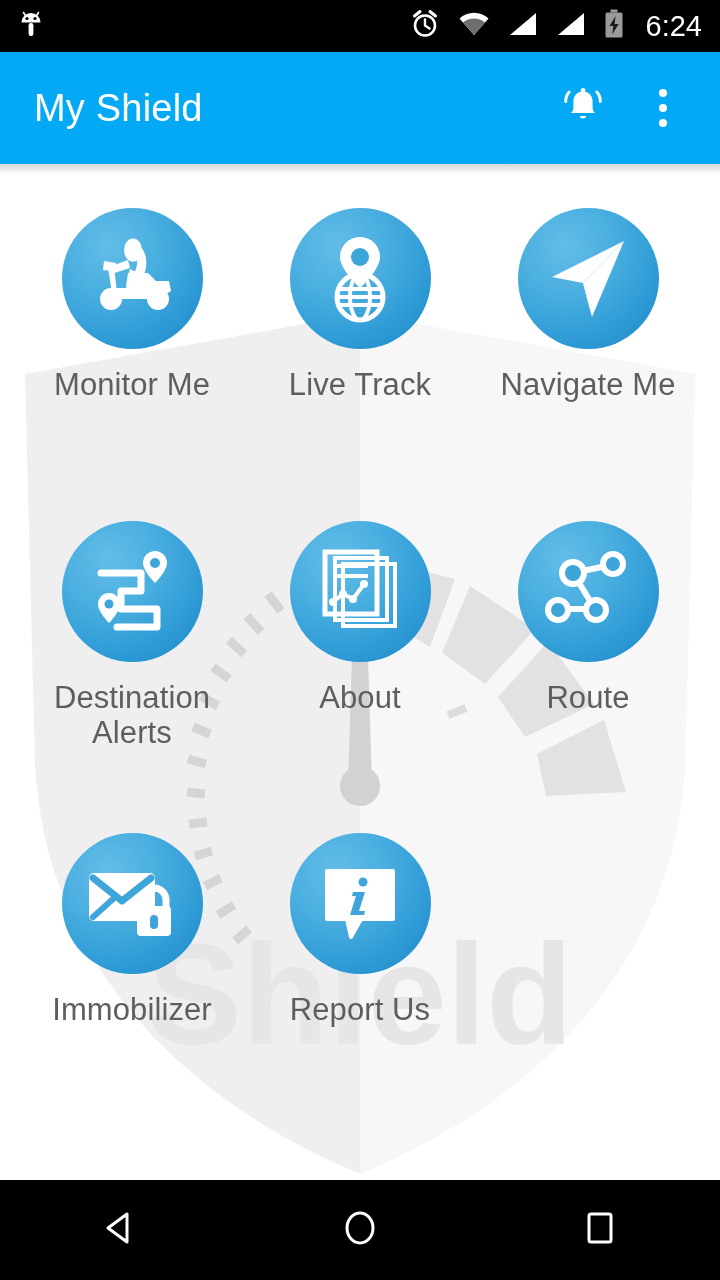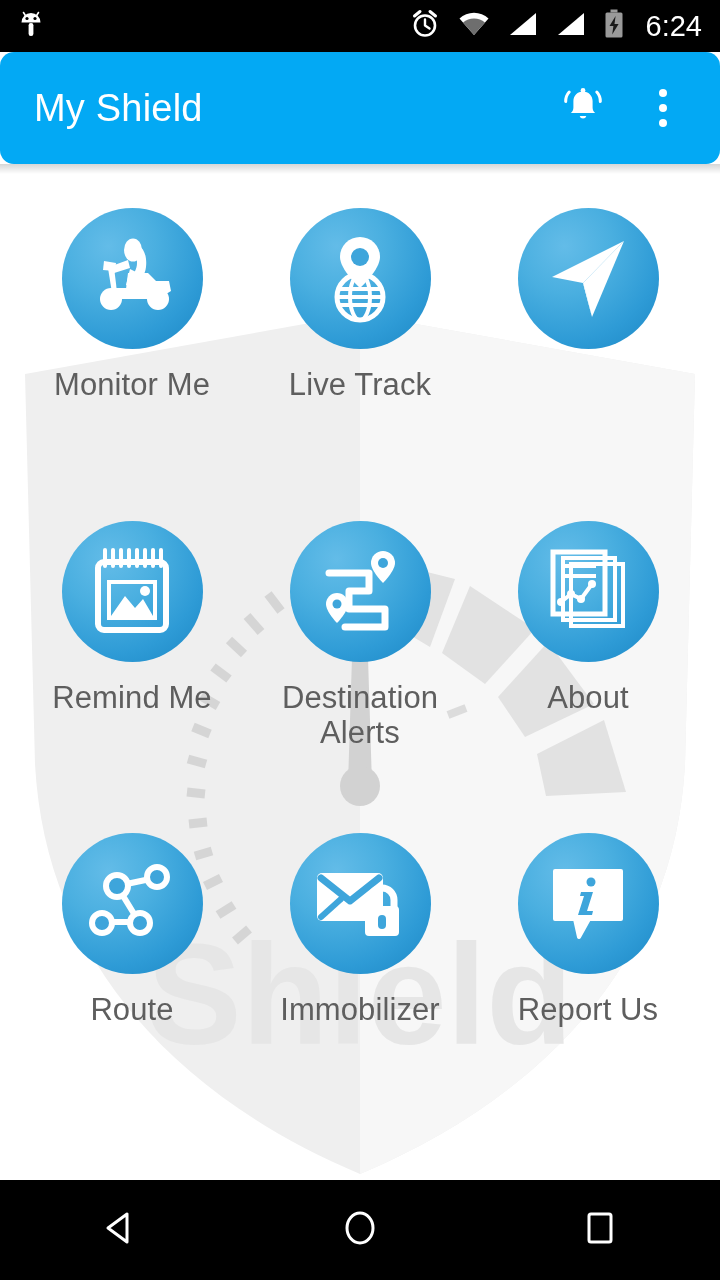--- a/index.html
+++ b/index.html
@@ -53,21 +53,20 @@
   
   .app-bar {
     position: relative;
     height: 112px;
     background: #03A9F4;
     display: flex;
     align-items: center;
     padding: 0 22px 0 34px;
     flex: 0 0 auto;
     z-index: 30;
-    border-radius: 14px;
   }
   .app-title {
     color: #ffffff;
     font-size: 38px;
     font-weight: 400;
     letter-spacing: 0.2px;
     line-height: 1;
   }
   .app-actions {
     margin-left: auto;
@@ -368,46 +367,23 @@
       </div>
 
       <div class="cell">
         <div class="cell-icon">
           <svg width="92" height="92" viewBox="0 0 92 92">
             <path d="M82 8 L10 44 L41 50 Z" fill="#fff"></path>
             <path d="M82 8 L41 50 L50 84 Z" fill="#fff"></path>
             <path d="M41 50 L50 84 L44 58 Z" fill="#EDF7FC"></path>
           </svg>
         </div>
-      </div>
-
-      <div class="cell">
-        <div class="cell-icon">
-          <svg width="86" height="90" viewBox="0 0 86 90">
-
-            <g stroke="#fff" stroke-width="4" stroke-linecap="round" fill="none">
-              <path d="M16 4 L16 20"></path>
-                <path d="M24 4 L24 20"></path>
-                <path d="M32 4 L32 20"></path>
-              <path d="M40 4 L40 20"></path>
-                <path d="M48 4 L48 20"></path>
-                <path d="M56 4 L56 20"></path>
-              <path d="M64 4 L64 20"></path>
-                <path d="M72 4 L72 20"></path>
-            </g>
-
-            <rect x="9" y="16" width="68" height="68" rx="6" fill="none" stroke="#fff" stroke-width="6"></rect>
-
-            <rect x="20" y="36" width="46" height="36" fill="none" stroke="#fff" stroke-width="4"></rect>
-            <path d="M22 70 L36 50 L46 62 L54 53 L64 70 Z" fill="#fff"></path>
-            <circle cx="56" cy="45" r="5" fill="#fff"></circle>
-          </svg>
-        </div>
-        <div class="cell-label">Remind Me</div>
-      </div>
+        <div class="cell-label">Navigate Me</div>
+      </div>
+
 
       <div class="cell">
         <div class="cell-icon">
           <svg width="90" height="88" viewBox="0 0 90 88">
 
             <path d="M14 26 L54 26 L54 44 L34 44 L34 62 L70 62 L70 80 L30 80" fill="none" stroke="#fff" stroke-width="7" stroke-linejoin="round" stroke-linecap="round"></path>
 
             <path d="M68 4 a12 12 0 0 0 -12 12 c0 8 12 20 12 20 s12 -12 12 -20 a12 12 0 0 0 -12 -12 z" fill="#fff"></path>
             <circle cx="68" cy="16" r="5" fill="#3EA5DB"></circle>
 

